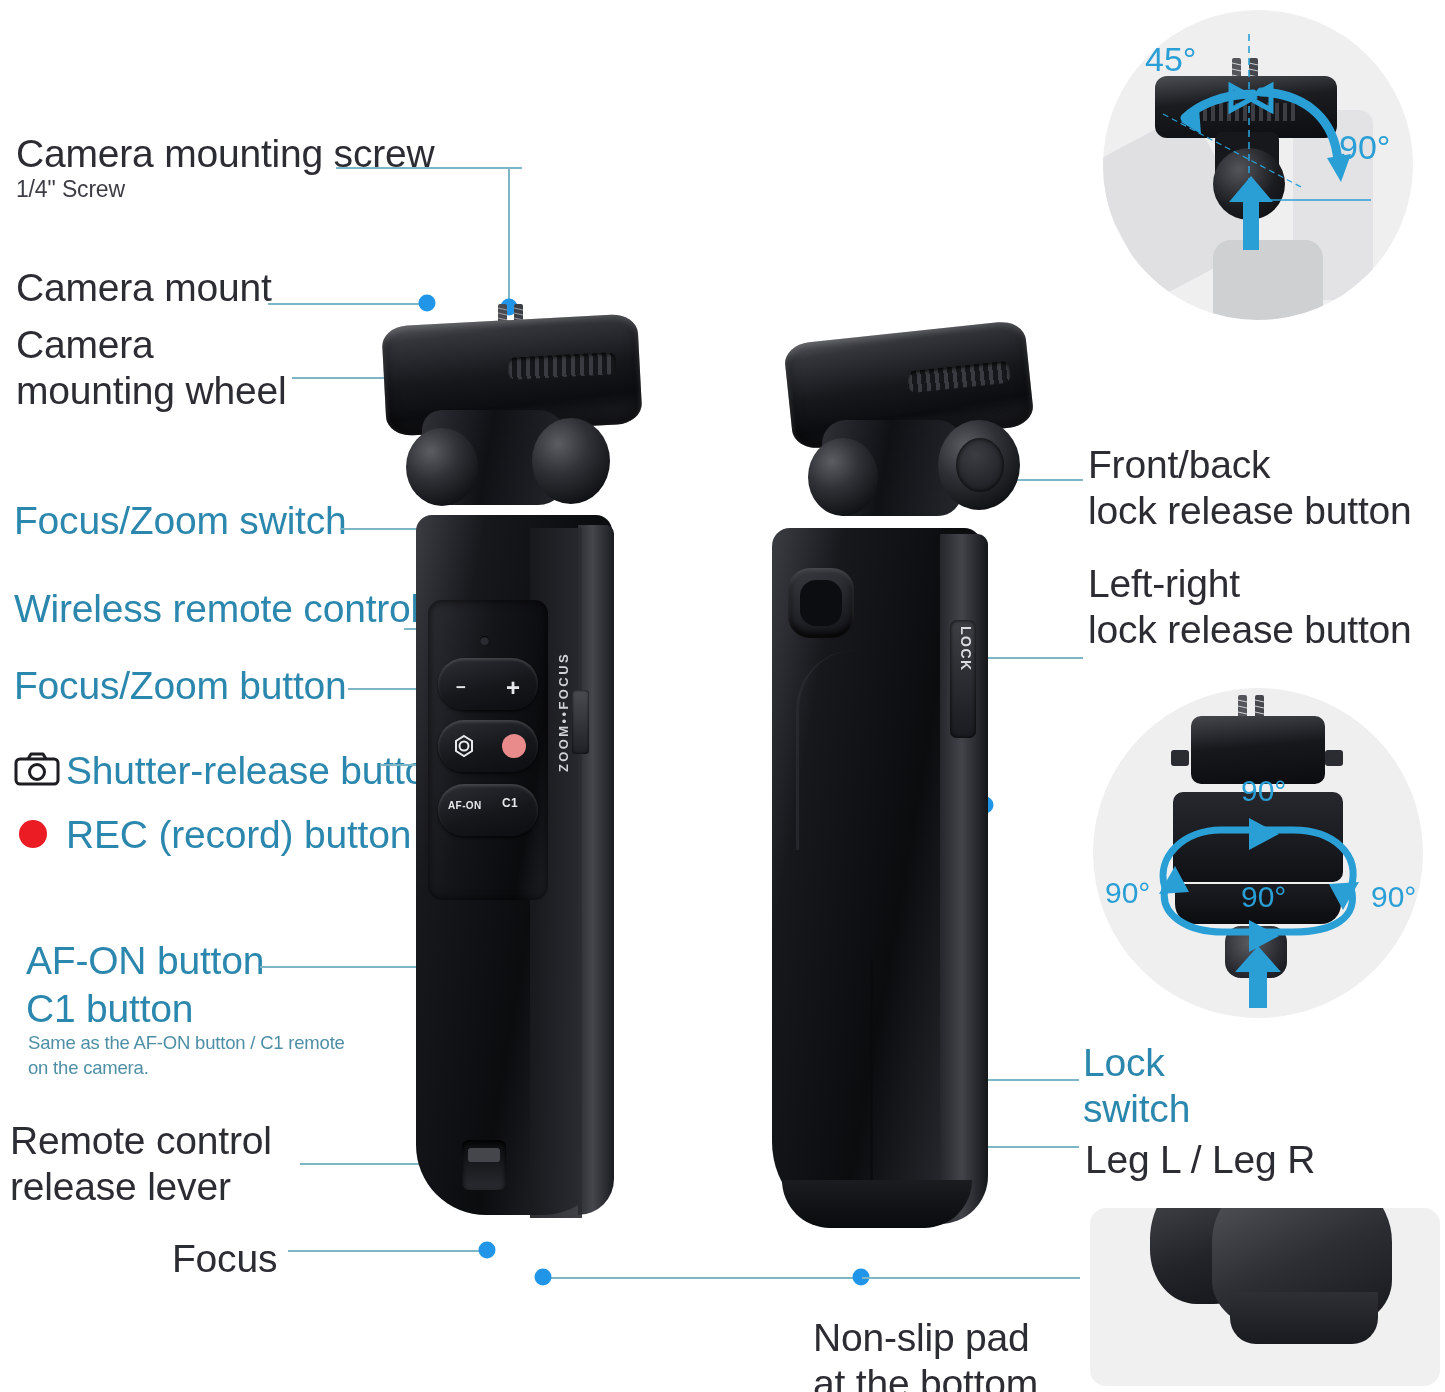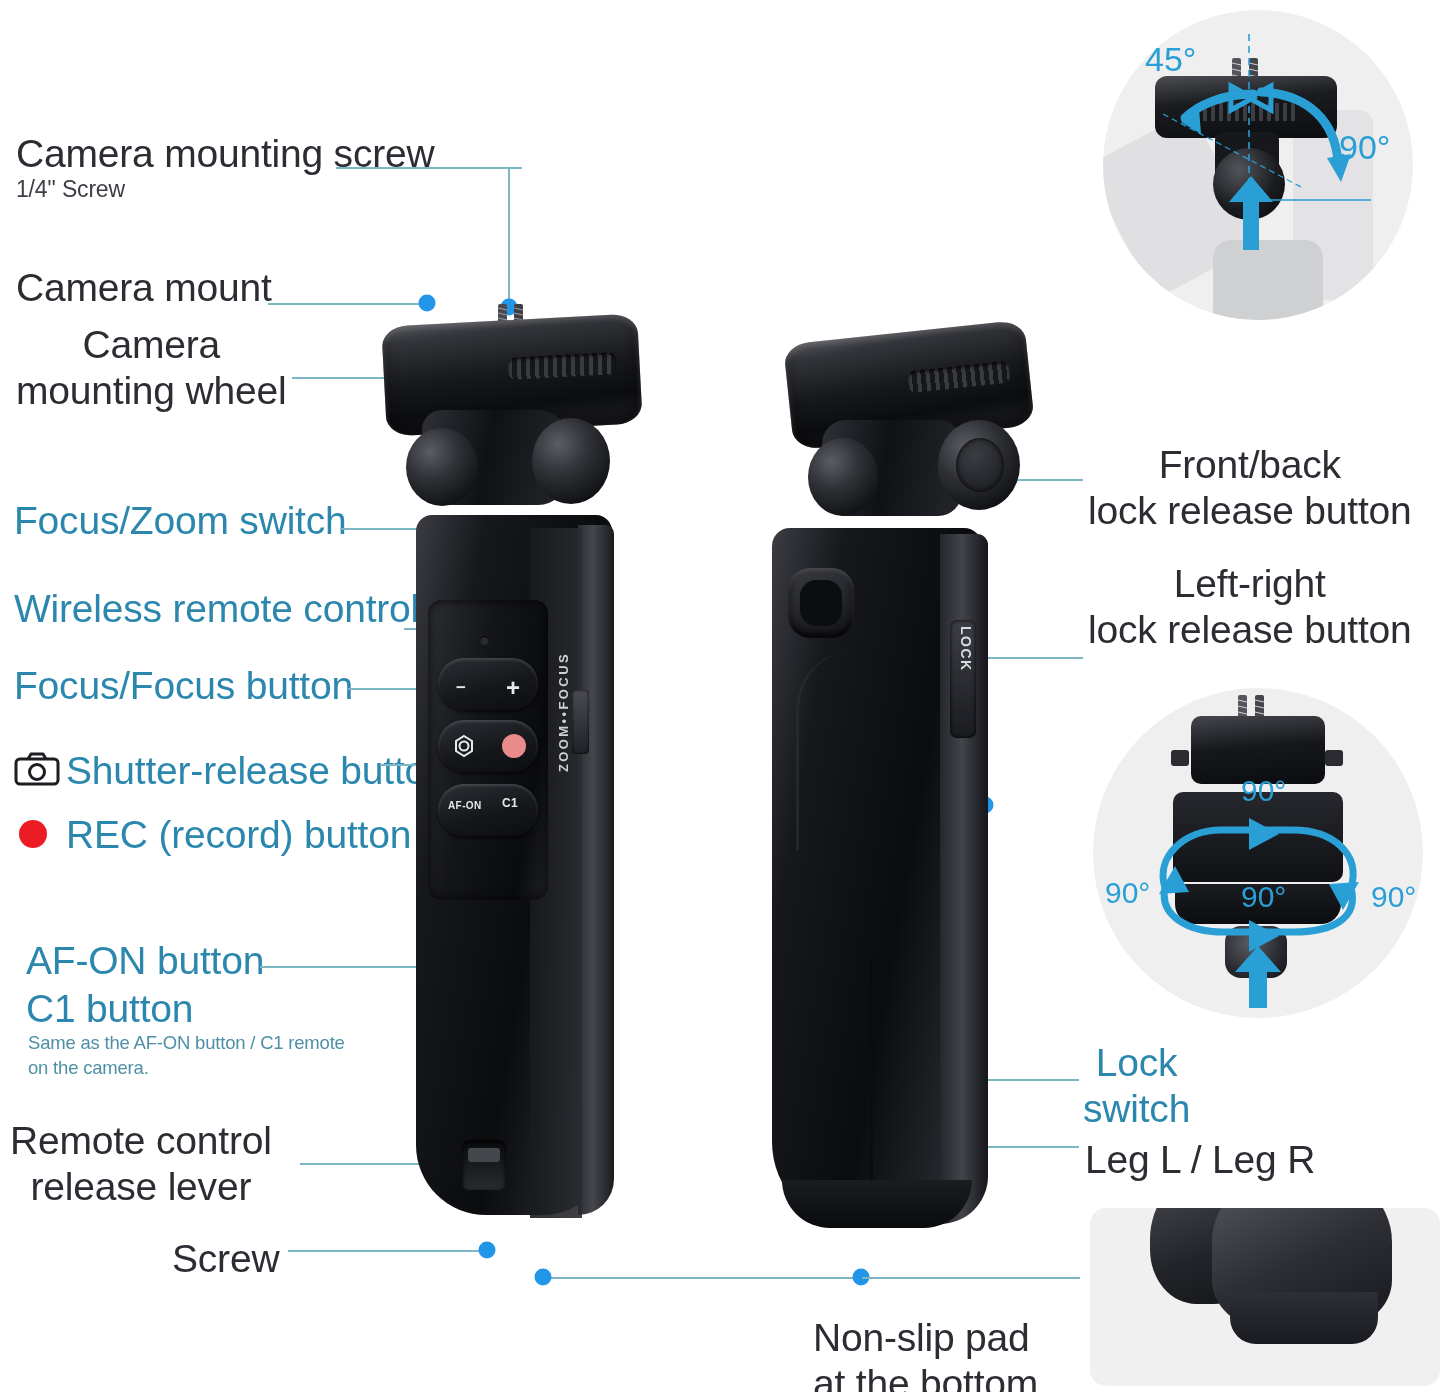--- a/index.html
+++ b/index.html
@@ -6,21 +6,21 @@
   body{width:1445px;height:1392px;position:relative;overflow:hidden;
        font-family:"Liberation Sans","DejaVu Sans",sans-serif;color:#2b2b32;}
   .stage{position:absolute;inset:0;}
 
   
   .lbl{position:absolute;line-height:1.18;white-space:pre-line;letter-spacing:-.2px;}
   .lbl.dark{color:#2c2c33;}
   .lbl.blue{color:#2b87ad;}
   .lbl.sub{color:#3d3d45;}
   .lbl.subblue{color:#4e8fa6;}
-  .f40{font-size:39px;text-align:center;}
+  .f40{font-size:39px;}
   .f24{font-size:23px;}
   .f19{font-size:18.5px;}
   .deg{position:absolute;color:#2a9fd6;font-size:34px;font-weight:400;}
   .deg.small{font-size:30px;}
 
   
   .ln{position:absolute;background:#7fb6c6;}
   .lnh{height:1.6px;}
   .lnv{width:1.6px;}
   .dot{position:absolute;width:17px;height:17px;border-radius:50%;
@@ -71,41 +71,41 @@
 
   <div class="lbl dark f40" style="left:16px;top:265px;">Camera mount</div>
 
   <div class="lbl dark f40" style="left:16px;top:322px;">Camera
 mounting wheel</div>
 
   <div class="lbl blue f40" style="left:14px;top:586px;">Wireless remote control</div>
 
   <div class="lbl blue f40" style="left:14px;top:498px;">Focus/Zoom switch</div>
 
-  <div class="lbl blue f40" style="left:14px;top:663px;">Focus/Focus button</div>
+  <div class="lbl blue f40" style="left:14px;top:663px;">Focus/Zoom button</div>
 
   <svg class="camicon" style="left:14px;top:752px;" viewBox="0 0 46 34">
     <rect x="2" y="7" width="42" height="25" rx="4" fill="none" stroke="#1d1d22" stroke-width="3"></rect>
     <path d="M14 7 L17 2 H29 L32 7" fill="none" stroke="#1d1d22" stroke-width="3" stroke-linejoin="round"></path>
     <circle cx="23" cy="20" r="7.5" fill="none" stroke="#1d1d22" stroke-width="3"></circle>
   </svg>
   <div class="lbl blue f40" style="left:66px;top:748px;">Shutter-release button</div>
 
   <div class="recdot" style="left:19px;top:820px;"></div>
   <div class="lbl blue f40" style="left:66px;top:812px;">REC (record) button</div>
 
   <div class="lbl blue f40" style="left:26px;top:938px;">AF-ON button</div>
   <div class="lbl blue f40" style="left:26px;top:986px;">C1 button</div>
   <div class="lbl subblue f19" style="left:28px;top:1031px;line-height:1.35;">Same as the AF-ON button / C1 remote
 on the camera.</div>
 
   <div class="lbl dark f40" style="left:10px;top:1118px;">Remote control
 release lever</div>
 
-  <div class="lbl dark f40" style="left:172px;top:1236px;">Screw</div>
+  <div class="lbl dark f40" style="left:172px;top:1236px;">Focus</div>
 
   <div class="lbl dark f40" style="left:1088px;top:442px;">Front/back
 lock release button</div>
   <div class="lbl dark f40" style="left:1088px;top:561px;">Left-right
 lock release button</div>
   <div class="lbl blue f40" style="left:1083px;top:1040px;">Lock
 switch</div>
   <div class="lbl dark f40" style="left:1085px;top:1137px;">Leg L / Leg R</div>
   <div class="lbl dark f40" style="left:813px;top:1315px;text-align:left;">Non-slip pad
 at the bottom</div>

